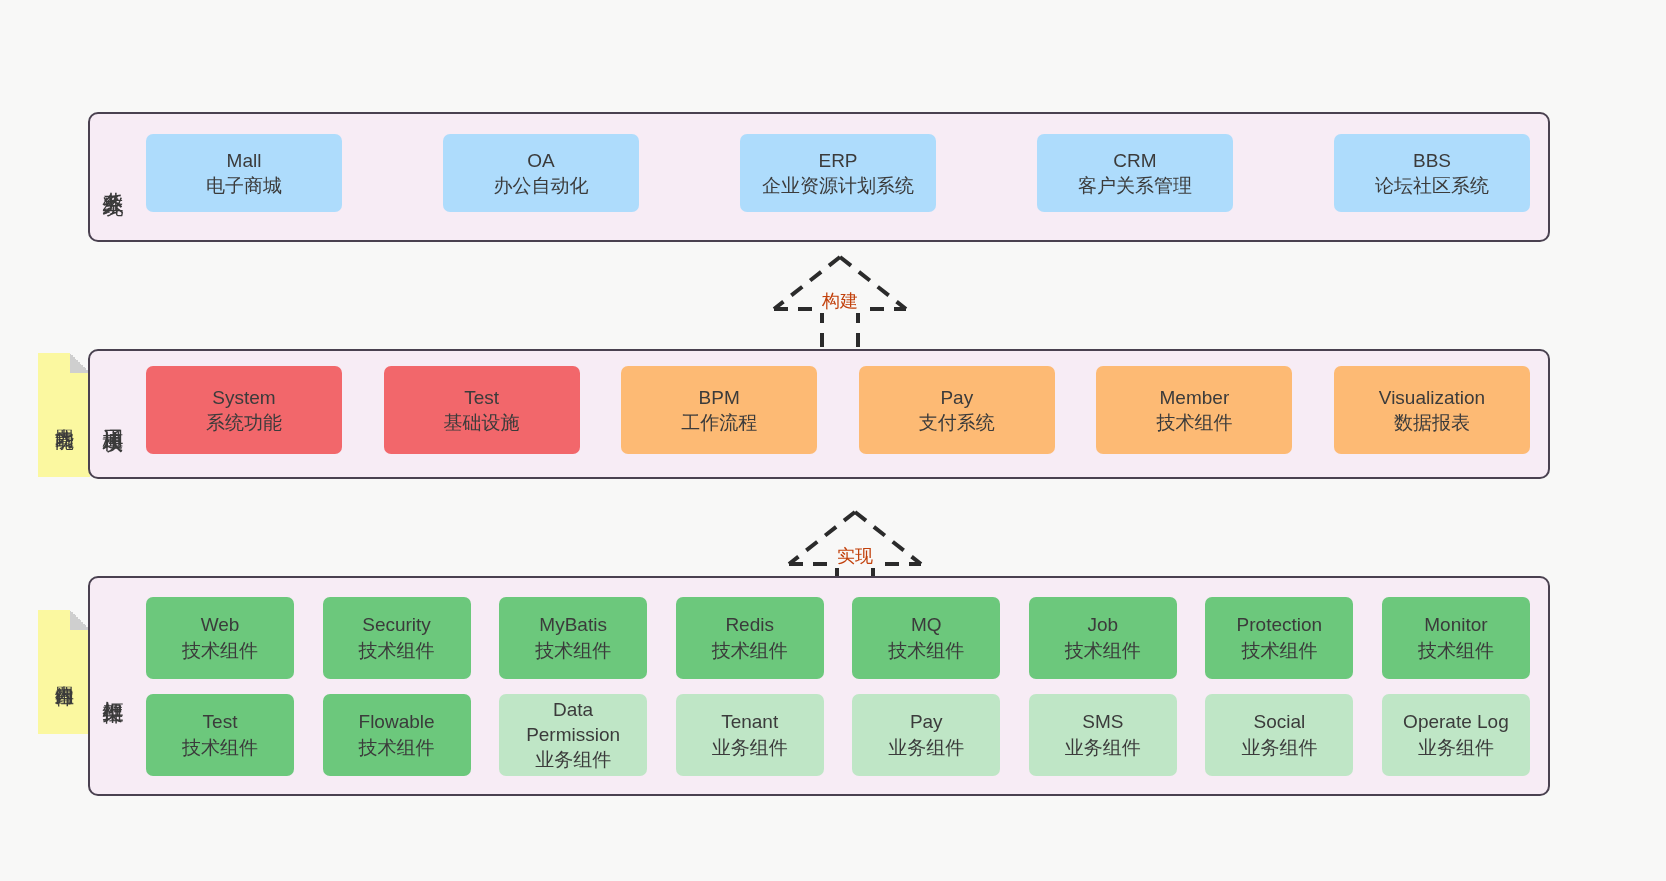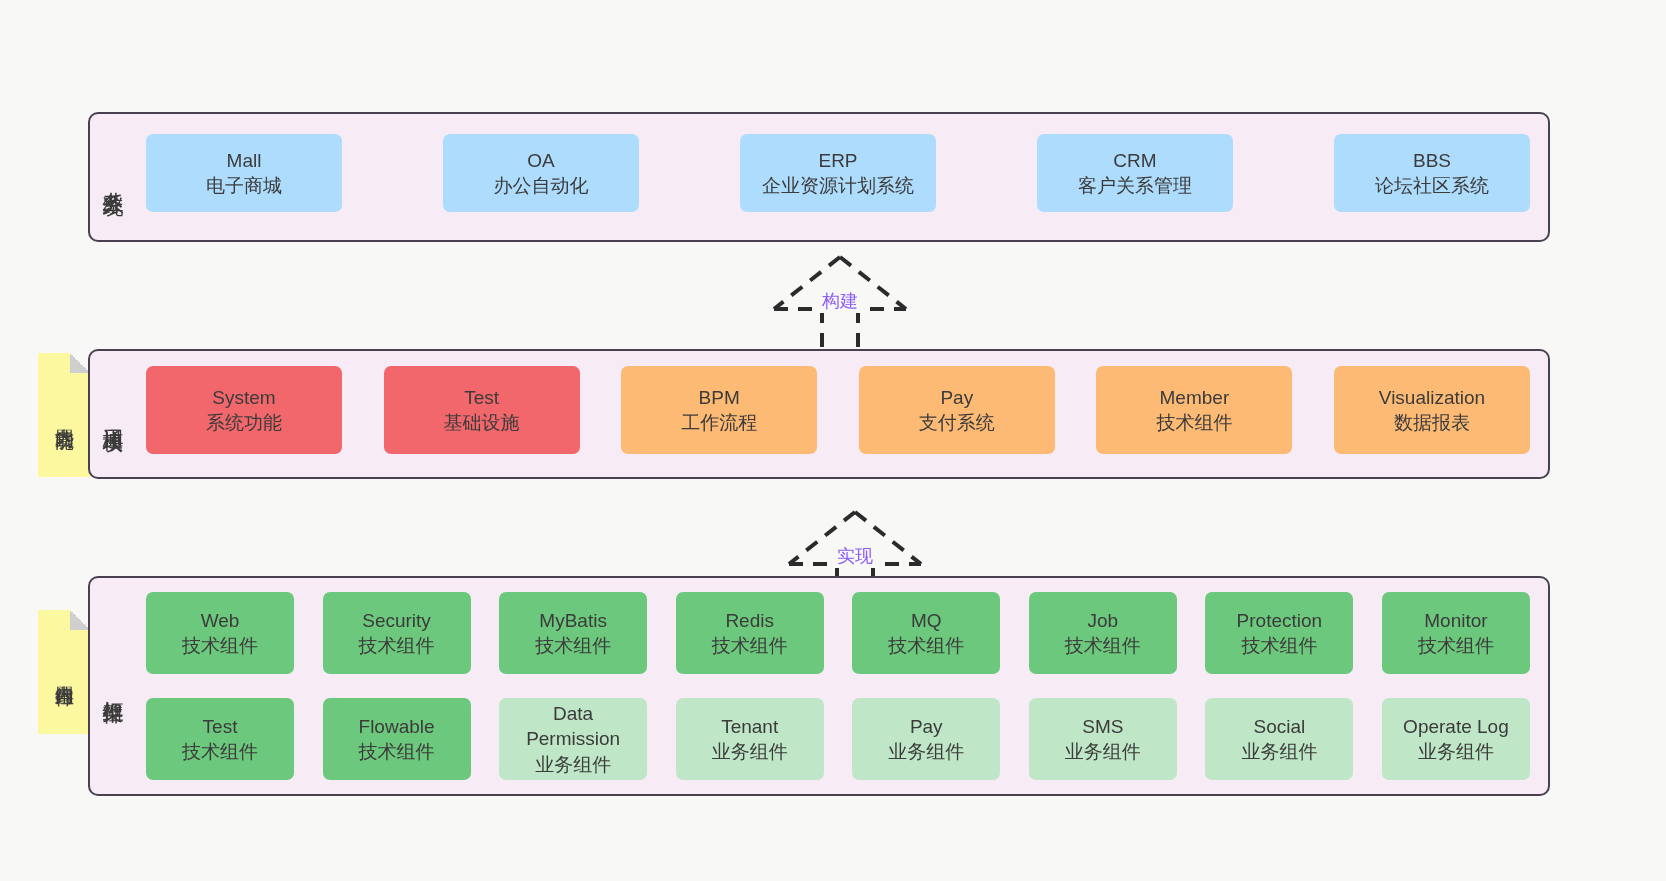--- a/index.html
+++ b/index.html
@@ -44,20 +44,21 @@
   .layer-body {
     flex: 1 1 auto;
     display: flex;
     align-items: center;
     justify-content: space-between;
     padding: 0 18px 8px 10px;
     gap: 0;
   }
   .layer-body.two-rows {
     flex-direction: column;
+    justify-content: center;
     gap: 15px;
     padding: 14px 18px 14px 10px;
   }
   .row {
     display: flex;
     width: 100%;
     justify-content: space-between;
     align-items: stretch;
   }
 
@@ -131,21 +132,21 @@
     width: 160px;
     height: 95px;
   }
   .connector svg { display: block; overflow: visible; }
   .connector .clabel {
     position: absolute;
     left: 50%;
     transform: translateX(-50%);
     top: 36px;
     font-size: 18px;
-    color: #8b5cf6;
+    color: #c2410c;
     background: #f8f8f7;
     padding: 0 2px;
     white-space: nowrap;
     user-select: none;
   }
   #connector-build     { left: 760px; top: 253px; }
   #connector-implement { left: 775px; top: 508px; }
 </style>
 </head>
 <body>

